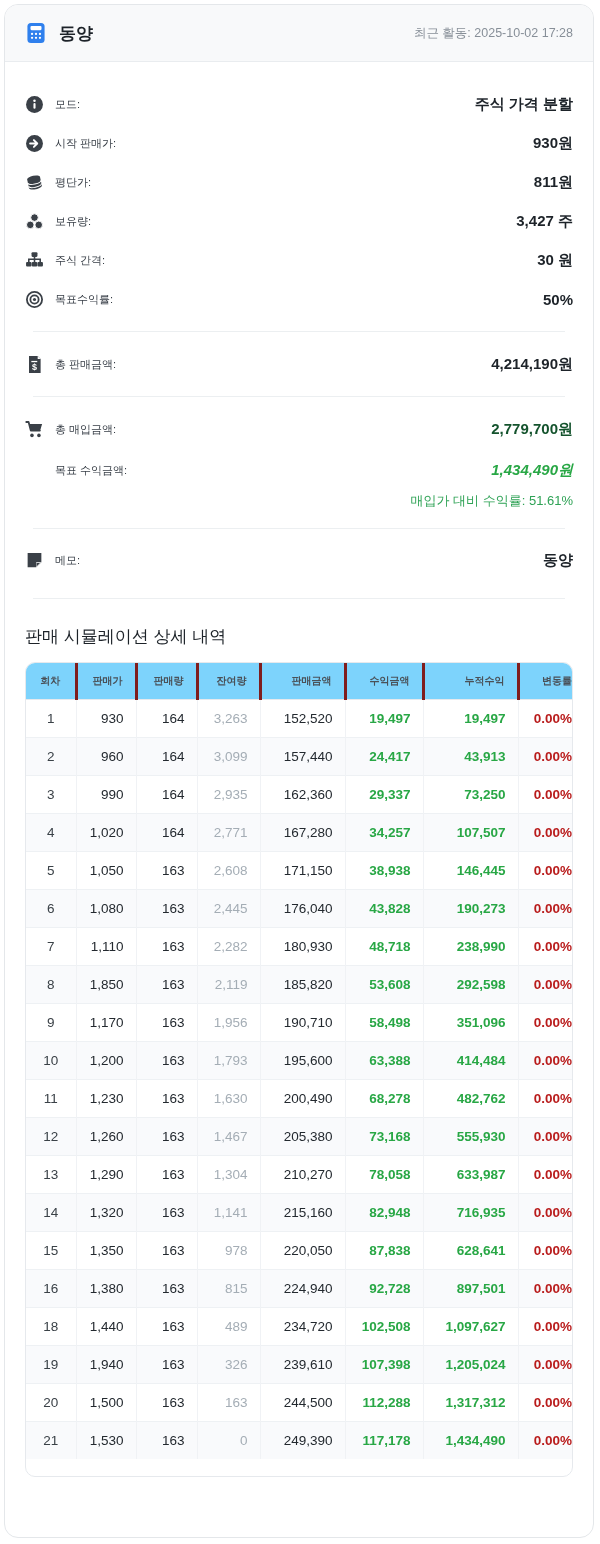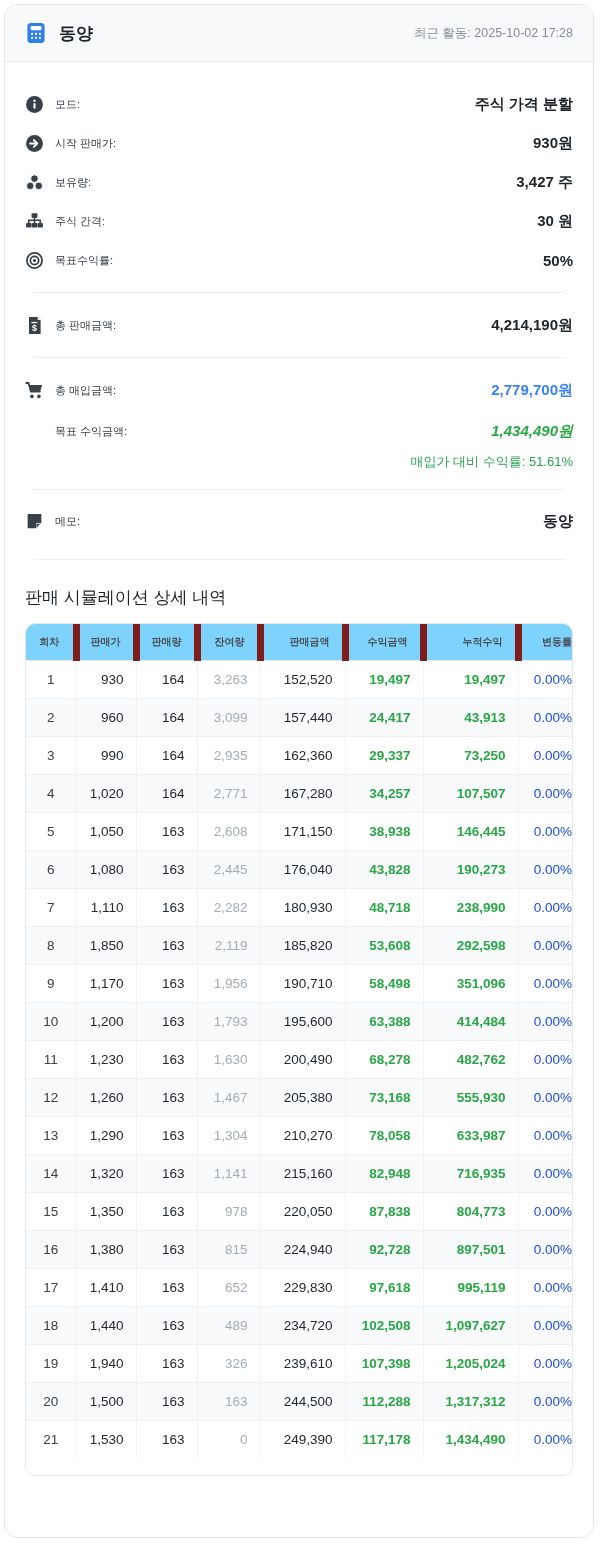--- a/index.html
+++ b/index.html
@@ -15,39 +15,39 @@
   .divider{border-top:1px solid #eceff1;margin:0 8px;}
   .sec{padding:10px 0;}
   .sec.first{padding-top:23px;padding-bottom:12px;}
   .row{display:flex;align-items:center;min-height:39px;}
   .row.tall{min-height:44px;}
   .icon{width:19px;height:19px;flex:0 0 19px;display:flex;align-items:center;
     justify-content:center;margin-right:11px;}
   .icon svg{display:block;}
   .lbl{font-size:11px;color:#363d45;}
   .val{margin-left:auto;font-size:15px;font-weight:700;color:#1d2329;text-align:right;}
-  .val.blue{color:#3b82f6;}
+  .val.blue{color:#14532d;}
   .val.green{color:#28a745;font-style:italic;}
   .note-line{text-align:right;font-size:13px;color:#2ea255;padding:2px 0 8px;}
   .sim-title{font-size:17px;font-weight:400;color:#1d2329;margin:26px 0 14px;}
   .tbl-wrap{border:1px solid #e6e9ed;border-radius:10px;overflow:hidden;}
   table{width:100%;border-collapse:collapse;table-layout:fixed;font-size:13.5px;}
   th{background:#7dd3fc;color:#4a5158;font-weight:700;font-size:10px;
     padding:11px 12px 11px 4px;border-bottom:1px solid #e6e9ed;text-align:right;}
   td{padding:11px 12px 11px 4px;border-top:1px solid #eef1f4;color:#23292f;
     font-weight:500;text-align:right;}
   tr:first-child td{border-top:none;}
   th + th, td + td{border-left:1px solid #f0f2f5;}
-  th + th{border-left:7px solid #7f1d1d;}
+  th + th{border-left:3px solid #7f1d1d;}
   tbody tr:nth-child(even){background:#f9fafc;}
   th.c-center, td.c-center{text-align:center;padding-right:4px;}
   td.c-center{color:#3a4147;font-weight:400;}
   td.c-gray{color:#a4adb5;font-weight:400;}
   td.c-green{color:#28a745;font-weight:700;}
-  td.c-rate{color:#1d4ed8;font-weight:400;}
+  td.c-rate{color:#b91c1c;font-weight:700;}
   td.empty-cell{height:17px;padding:0;border-top:1px solid #eef1f4;}
 </style>
 </head>
 <body>
 
 <div class="card">
 
   <div class="card-header">
     <span class="icon" style="width:22px;height:22px;flex-basis:22px;margin:0">
       <svg width="22" height="22" viewBox="0 0 20 20">
@@ -81,20 +81,34 @@
       </div>
       <div class="row">
         <span class="icon">
           <svg width="19" height="19" viewBox="0 0 18 18" fill="#3a4047">
             <circle cx="9" cy="9" r="8"></circle>
             <path d="M4.8 9h6.2M8.4 5.8L11.6 9l-3.2 3.2" stroke="#fff" stroke-width="1.8" fill="none" stroke-linecap="round" stroke-linejoin="round"></path>
           </svg>
         </span>
         <span class="lbl">시작 판매가:</span>
         <span class="val">930원</span>
+      </div>
+      <div class="row">
+        <span class="icon">
+          <svg width="19" height="19" viewBox="0 0 18 18" fill="#3a4047">
+            <g transform="rotate(-12 9 9)">
+              <path d="M2.8 4.8v8.4c0 1.27 2.78 2.3 6.2 2.3s6.2-1.03 6.2-2.3V4.8z"></path>
+              <ellipse cx="9" cy="4.8" rx="6.2" ry="2.3"></ellipse>
+              <path d="M2.8 8.2c0 1.27 2.78 2.3 6.2 2.3s6.2-1.03 6.2-2.3" stroke="#fff" stroke-width="1" fill="none"></path>
+              <path d="M2.8 11.2c0 1.27 2.78 2.3 6.2 2.3s6.2-1.03 6.2-2.3" stroke="#fff" stroke-width="1" fill="none"></path>
+            </g>
+          </svg>
+        </span>
+        <span class="lbl">평단가:</span>
+        <span class="val">811원</span>
       </div>
       <div class="row">
         <span class="icon">
           <svg width="19" height="19" viewBox="0 0 18 18" fill="#3a4047">
             <circle cx="9" cy="5.3" r="3.6" stroke="#fff" stroke-width="0.9"></circle>
             <circle cx="5" cy="12.2" r="3.6" stroke="#fff" stroke-width="0.9"></circle>
             <circle cx="13" cy="12.2" r="3.6" stroke="#fff" stroke-width="0.9"></circle>
           </svg>
         </span>
         <span class="lbl">보유량:</span>
@@ -351,41 +365,31 @@
               <td class="c-green">716,935</td>
               <td class="c-rate">0.00%</td>
             </tr>
             <tr>
               <td class="c-center">15</td>
               <td>1,350</td>
               <td>163</td>
               <td class="c-gray">978</td>
               <td>220,050</td>
               <td class="c-green">87,838</td>
-              <td class="c-green">804,773</td>
+              <td class="c-green">628,641</td>
               <td class="c-rate">0.00%</td>
             </tr>
             <tr>
               <td class="c-center">16</td>
               <td>1,380</td>
               <td>163</td>
               <td class="c-gray">815</td>
               <td>224,940</td>
               <td class="c-green">92,728</td>
               <td class="c-green">897,501</td>
-              <td class="c-rate">0.00%</td>
-            </tr>
-            <tr>
-              <td class="c-center">17</td>
-              <td>1,410</td>
-              <td>163</td>
-              <td class="c-gray">652</td>
-              <td>229,830</td>
-              <td class="c-green">97,618</td>
-              <td class="c-green">995,119</td>
               <td class="c-rate">0.00%</td>
             </tr>
             <tr>
               <td class="c-center">18</td>
               <td>1,440</td>
               <td>163</td>
               <td class="c-gray">489</td>
               <td>234,720</td>
               <td class="c-green">102,508</td>
               <td class="c-green">1,097,627</td>

